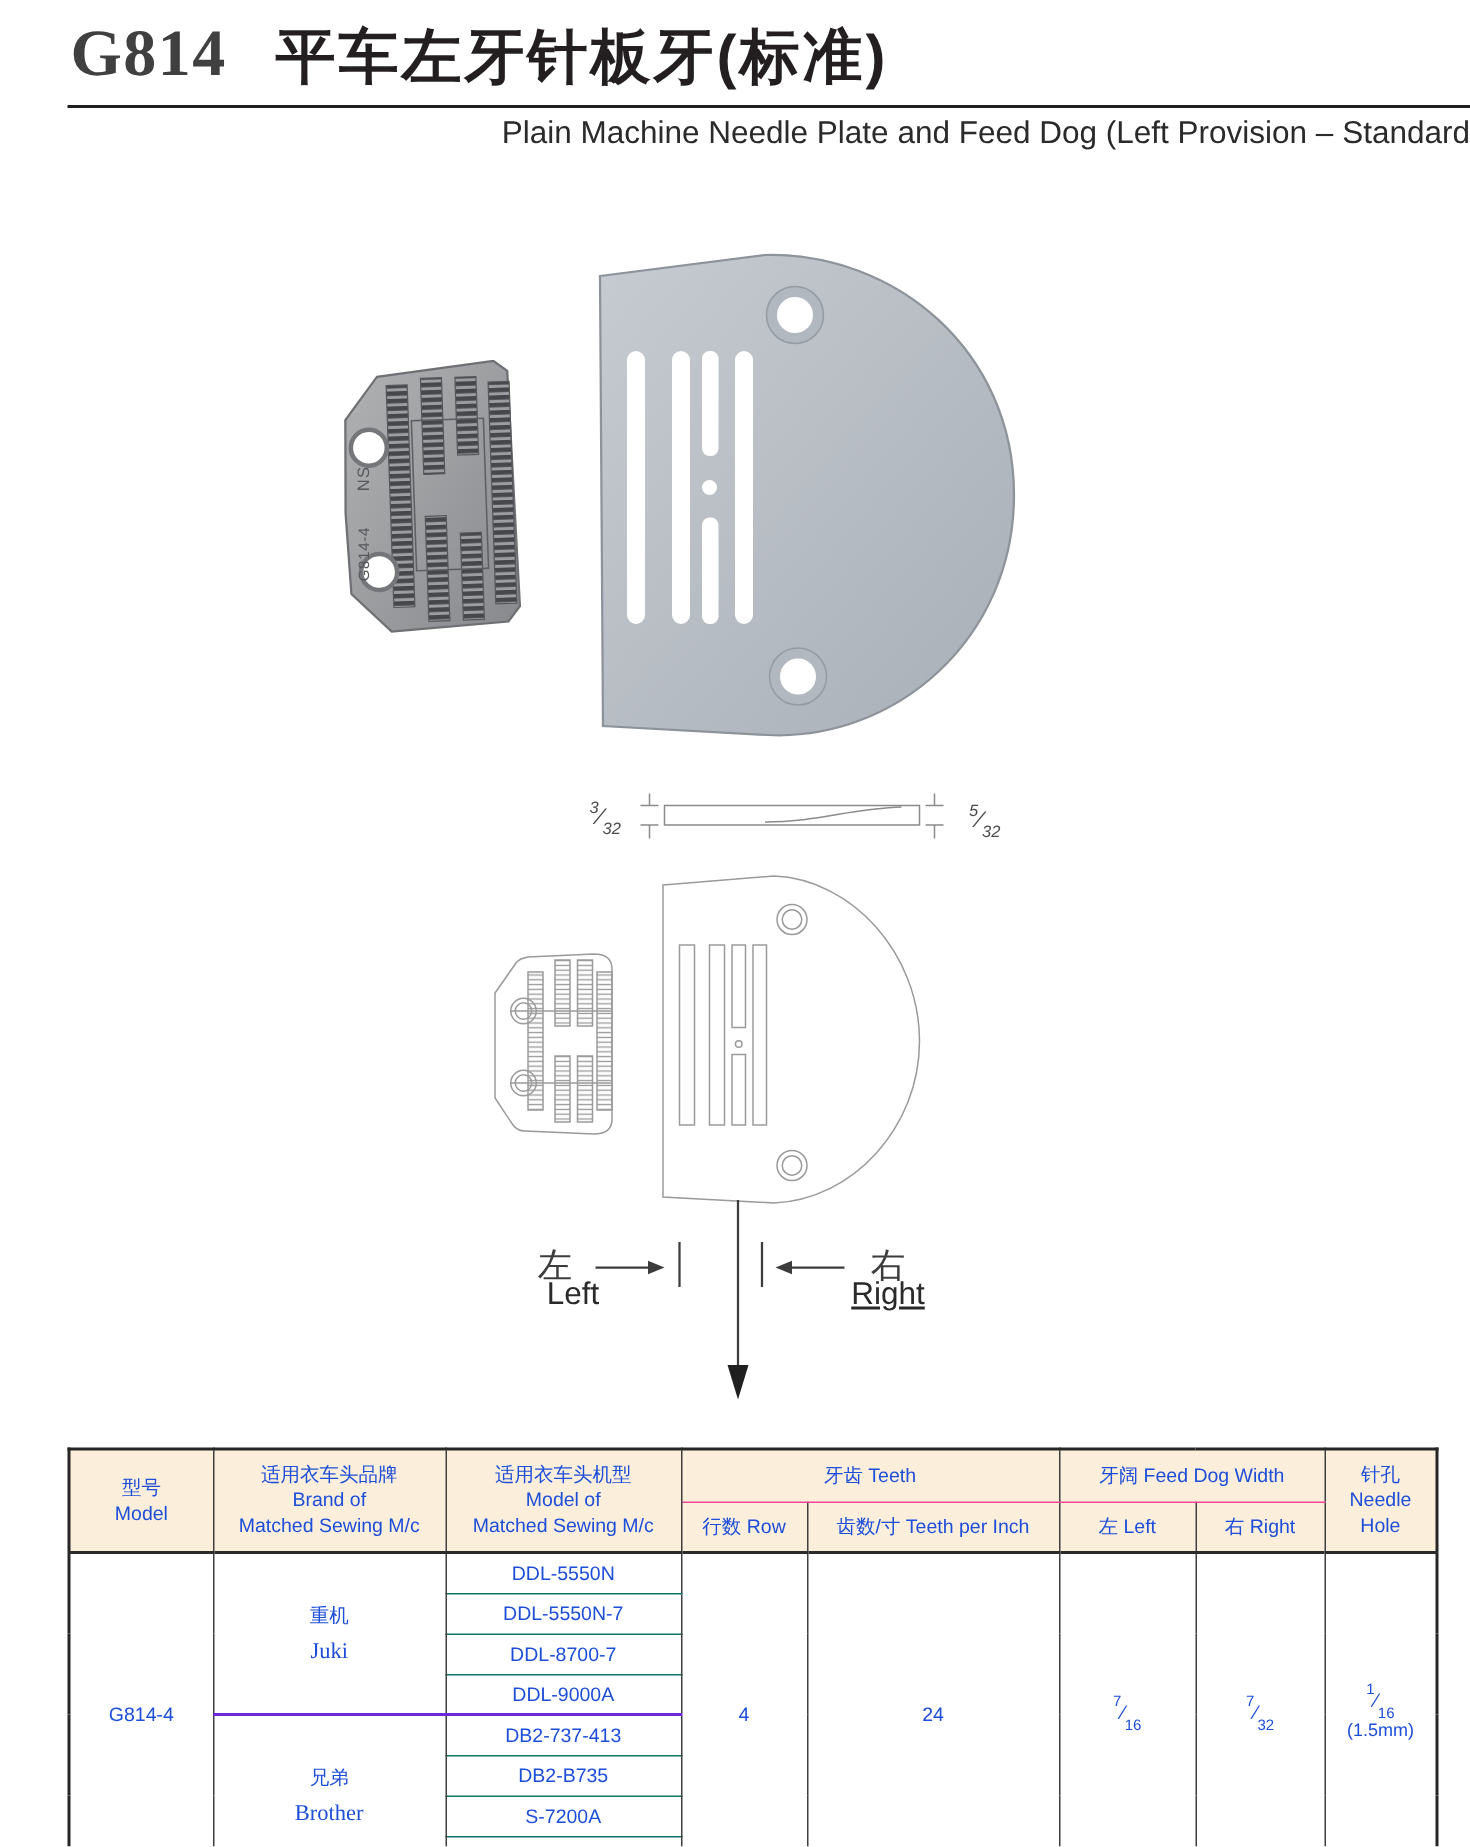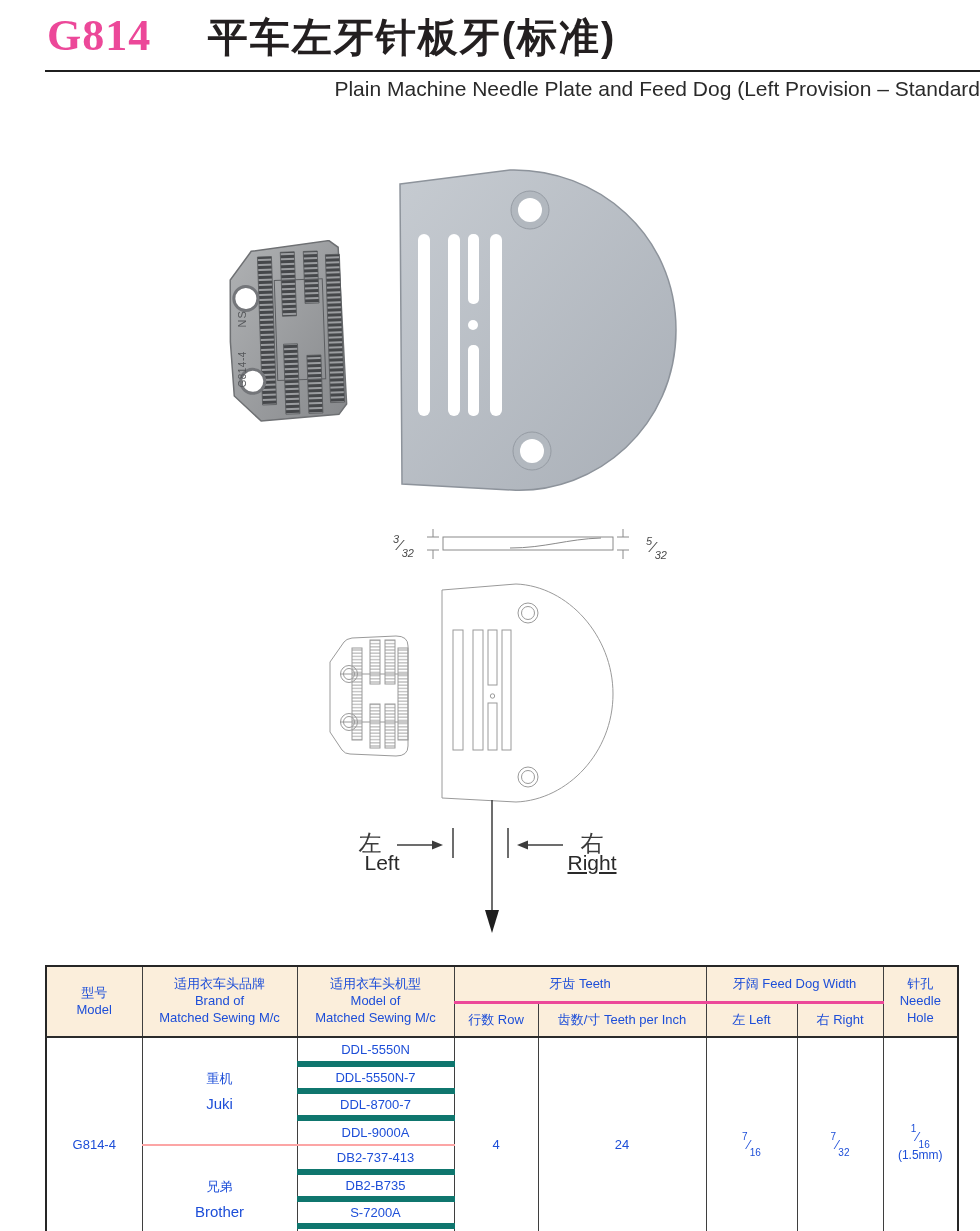--- a/index.html
+++ b/index.html
@@ -2,56 +2,56 @@
 <html><head>
 <meta charset="utf-8">
 <style>
   html,body{margin:0;padding:0;background:#ffffff;}
   .page{position:relative;width:980px;height:1231px;background:#ffffff;overflow:hidden;
         font-family:"Liberation Sans",sans-serif;color:#231f20;}
   
   .part-code{position:absolute;left:47px;top:10px;font-family:"Liberation Serif",serif;
              font-weight:bold;font-size:44px;letter-spacing:1px;}
   .title-zh{position:absolute;left:0;top:10px;width:776px;text-align:center;
-            font-size:40px;font-weight:600;letter-spacing:2px;padding-left:24px;}
+            font-size:40px;font-weight:600;letter-spacing:2px;}
   .header-rule{position:absolute;left:45px;top:70px;width:935px;height:2px;background:#1f1f1f;}
   .subtitle-en{position:absolute;top:77px;right:-7px;font-size:21px;color:#2a2a2a;white-space:nowrap;}
   
   .abs{position:absolute;}
   .dim-label{font-size:15px;color:#4a4a4a;white-space:nowrap;font-style:italic;}
   .dim-label sup{font-size:11px;position:relative;top:-1px;}
   .dim-label sub{font-size:11px;position:relative;top:3px;}
   .dir-zh{font-size:23px;color:#3c3c3c;text-align:center;}
   .dir-en{font-size:21px;color:#2a2a2a;text-align:center;}
   
   .spec-table{position:absolute;left:45px;top:965px;border-collapse:collapse;table-layout:fixed;
               width:912px;font-size:13px;color:#1d4ed8;}
   .spec-table th,.spec-table td{border-left:1px solid #3f3f3f;border-right:1px solid #3f3f3f;
               text-align:center;vertical-align:middle;padding:0 2px;font-weight:400;}
   .spec-table{border:2px solid #262626;border-bottom-width:3px;}
   .spec-table th{background:#fbeedb;line-height:1.3;}
   .spec-table thead tr.h1 th{height:34px;}
   .spec-table thead tr.h2 th{height:32px;}
   .spec-table thead tr.h2 th,.spec-table thead th.spans{border-bottom:2px solid #2b2b2b;}
-  .spec-table thead th.grp{border-bottom:3px solid #ec4899;}
+  .spec-table thead th.grp{border-bottom:1px solid #ec4899;}
   .spec-table tbody tr{height:27px;background:#ffffff;}
-  .spec-table td.model-cell{border-bottom:6px solid #0f766e;}
-  .spec-table td.group-end{border-bottom:2px solid #fca5a5;}
+  .spec-table td.model-cell{border-bottom:1px solid #0f766e;}
+  .spec-table td.group-end{border-bottom:2px solid #6d28d9;}
   .spec-table td.last-row{border-bottom:none;}
-  .brand-en{font-size:15px;margin-top:7px;}
+  .brand-en{font-size:15px;margin-top:7px;font-family:Liberation Serif, serif;}
   .frac sup{font-size:10px;position:relative;top:-4px;}
   .frac sub{font-size:10px;position:relative;top:3px;}
   .mm-note{font-size:12px;margin-top:1px;}
 </style>
 </head>
 <body>
 
 <div class="page">
 
-  <div class="part-code" style="color:#ec4899;">G814</div>
+  <div class="part-code" style="color:#404040;">G814</div>
   <div class="title-zh">平车左牙针板牙(标准)</div>
   <div class="header-rule"></div>
   <div class="subtitle-en">Plain Machine Needle Plate and Feed Dog (Left Provision – Standard)</div>
 
   <svg class="abs" style="left:220px;top:240px;" width="140" height="182" viewBox="0 0 140 182">
     <defs>
       <linearGradient id="fdBody" x1="0" y1="0" x2="1" y2="1">
         <stop offset="0" stop-color="#b0b2b4"></stop>
           <stop offset="1" stop-color="#87898c"></stop>
       </linearGradient>

